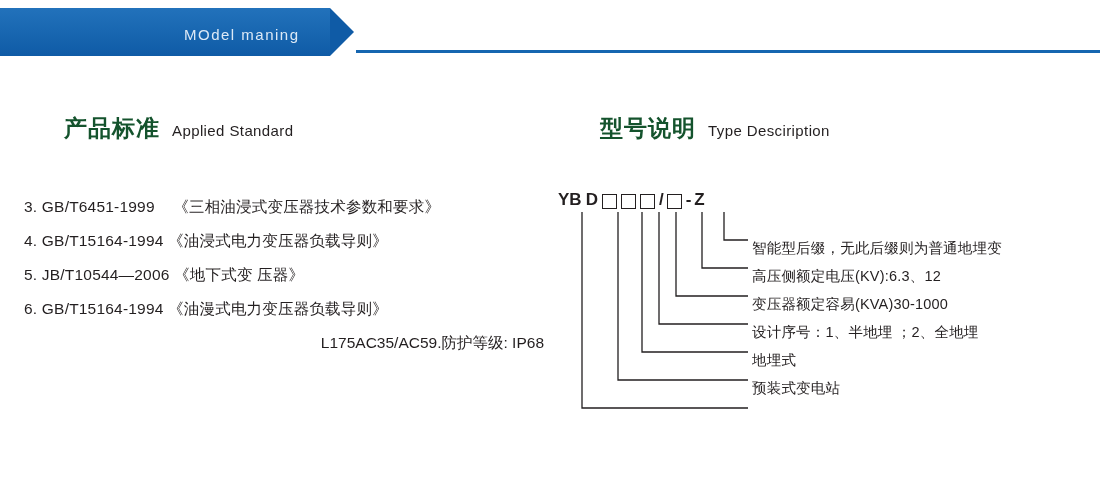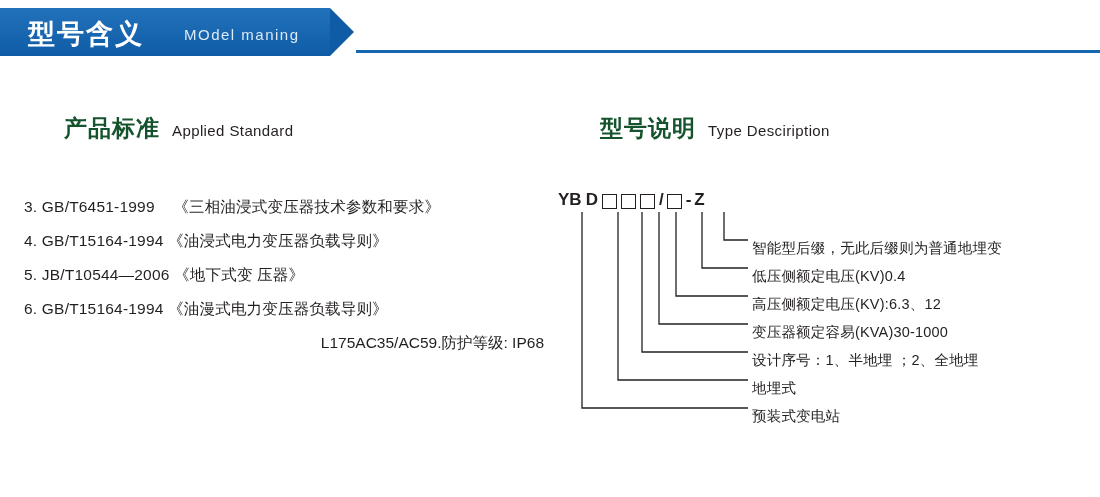--- a/index.html
+++ b/index.html
@@ -169,21 +169,20 @@
     height: 260px;
     pointer-events: none;
   }
 </style>
 </head>
 <body>
 
 <div class="banner">
   <div class="banner-bar"></div>
   <div class="banner-line"></div>
-  <div class="banner-title">型号含义</div>
   <div class="banner-sub">MOdel maning</div>
 </div>
 
 <div class="sec-head" id="standards-heading">
   <span class="cn">产品标准</span><span class="en">Applied Standard</span>
 </div>
 
 <div class="sec-head" id="type-heading">
   <span class="cn">型号说明</span><span class="en">Type Desciription</span>
 </div>
@@ -234,20 +233,19 @@
 
     <polyline points="86,22 86,162 192,162" fill="none" stroke="#231f20" stroke-width="1.3"></polyline>
 
     <polyline points="62,22 62,190 192,190" fill="none" stroke="#231f20" stroke-width="1.3"></polyline>
 
     <polyline points="26,22 26,218 192,218" fill="none" stroke="#231f20" stroke-width="1.3"></polyline>
   </svg>
 
   <div class="legend">
     <div class="legend-item">智能型后缀，无此后缀则为普通地埋变</div>
-    <div class="legend-item">低压侧额定电压(KV)0.4</div>
     <div class="legend-item">高压侧额定电压(KV):6.3、12</div>
     <div class="legend-item">变压器额定容易(KVA)30-1000</div>
     <div class="legend-item">设计序号：1、半地埋 ；2、全地埋</div>
     <div class="legend-item">地埋式</div>
     <div class="legend-item">预装式变电站</div>
   </div>
 </div>
 
 </body></html>

